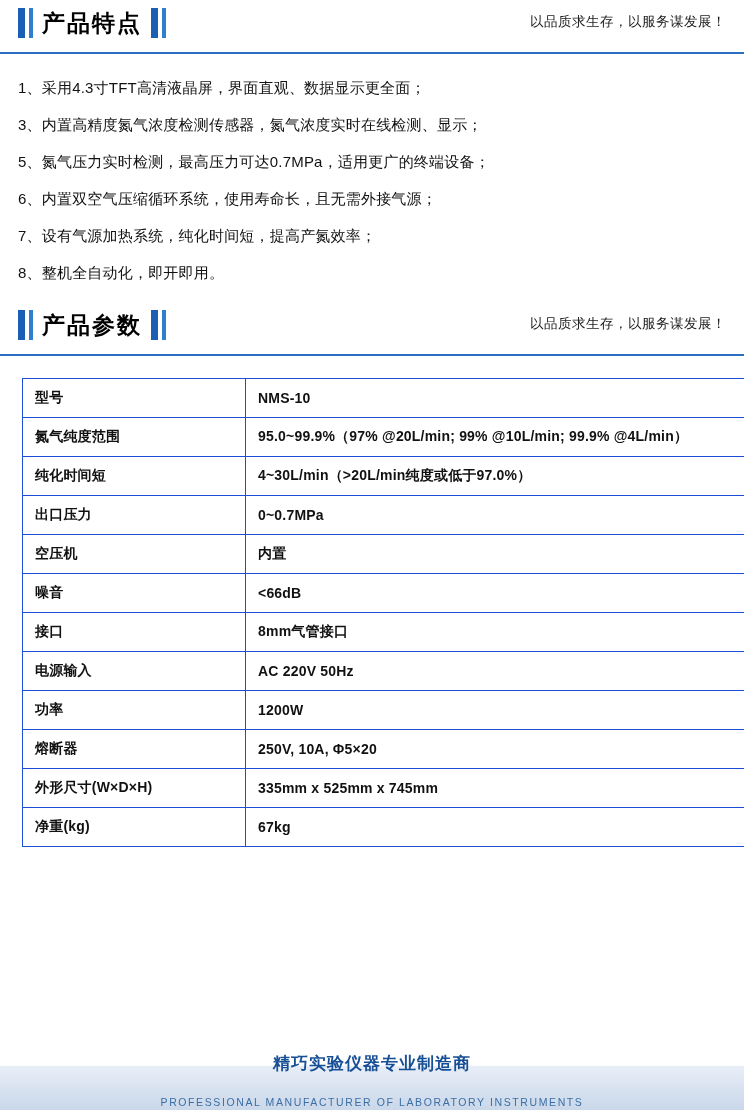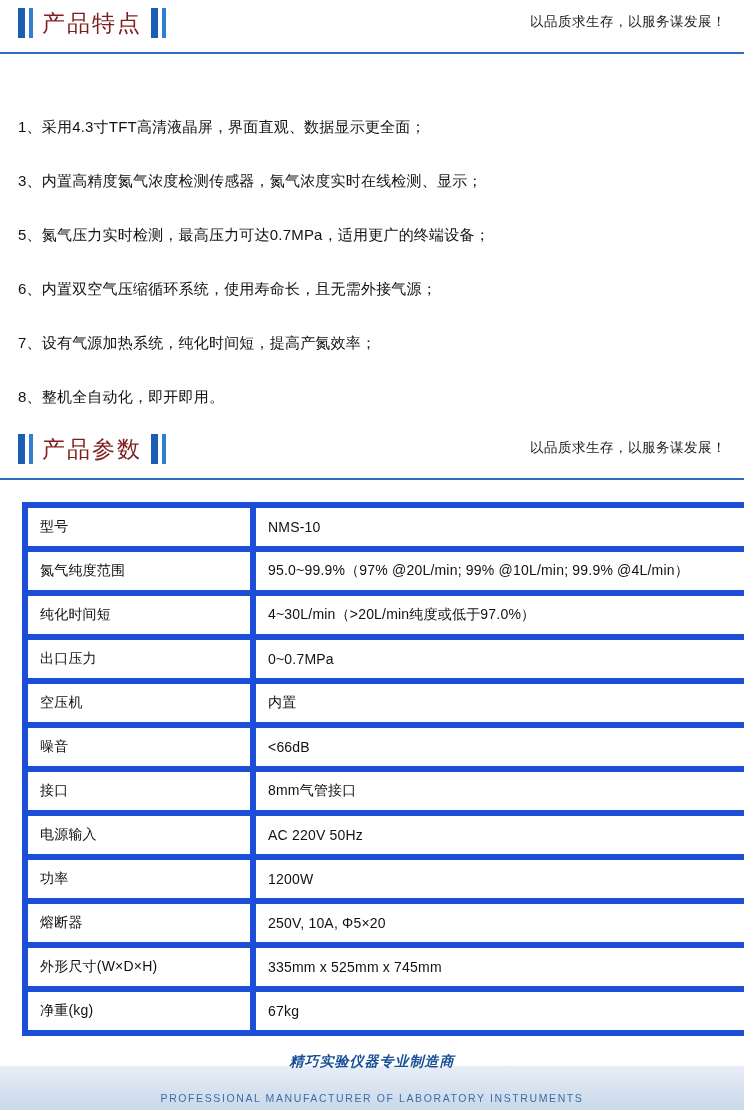--- a/index.html
+++ b/index.html
@@ -40,22 +40,22 @@
     width: 7px;
     height: 30px;
     background: #1b5fb4;
   }
   .bar.thin {
     width: 4px;
     background: #2f7ed0;
   }
   .section-title {
     font-size: 23px;
-    font-weight: normal;
-    color: #7f1d1d;
+    font-weight: bold;
+    color: #000000;
     letter-spacing: 2px;
     margin: 0 9px;
     line-height: 1;
   }
   .bar-group.right {
     gap: 4px;
   }
   .slogan {
     margin-left: auto;
     font-size: 13.5px;
@@ -75,67 +75,66 @@
   .features {
     padding: 26px 20px 0 18px;
   }
   .feature-item {
     font-size: 15px;
     line-height: 1;
     color: #111111;
     margin-bottom: 22px;
     letter-spacing: 0.2px;
     white-space: nowrap;
-    margin-top: 39px;
   }
 
   
   .params-wrap {
     padding: 22px 22px 0 22px;
   }
   table.params {
     border-collapse: collapse;
     width: 700px;
     table-layout: fixed;
   }
   table.params td {
-    border: 6px solid #1d4ed8;
+    border: 1px solid #1d4ed8;
     height: 38px;
     font-size: 14px;
     color: #111111;
     padding: 0 12px;
     vertical-align: middle;
     letter-spacing: 0.2px;
+    font-weight: bold;
   }
   table.params td.key {
     width: 198px;
   }
   table.params td.val {
     width: 502px;
   }
 
   
   .footer {
     position: absolute;
     left: 0;
     bottom: 0;
     width: 744px;
     height: 72px;
     background: linear-gradient(to bottom, #ffffff 0%, #ffffff 38%, #e8eef6 39%, #c9d8ea 100%);
     text-align: center;
     box-sizing: border-box;
   }
   .footer-cn {
-    font-size: 14px;
+    font-size: 17px;
     font-weight: bold;
     color: #174f96;
     letter-spacing: 1px;
     padding-top: 14px;
     line-height: 1.4;
-    font-style: italic;
   }
   .footer-en {
     font-size: 10.5px;
     color: #3c6ea5;
     letter-spacing: 1.6px;
     margin-top: 20px;
   }
 </style>
 </head>
 <body>

